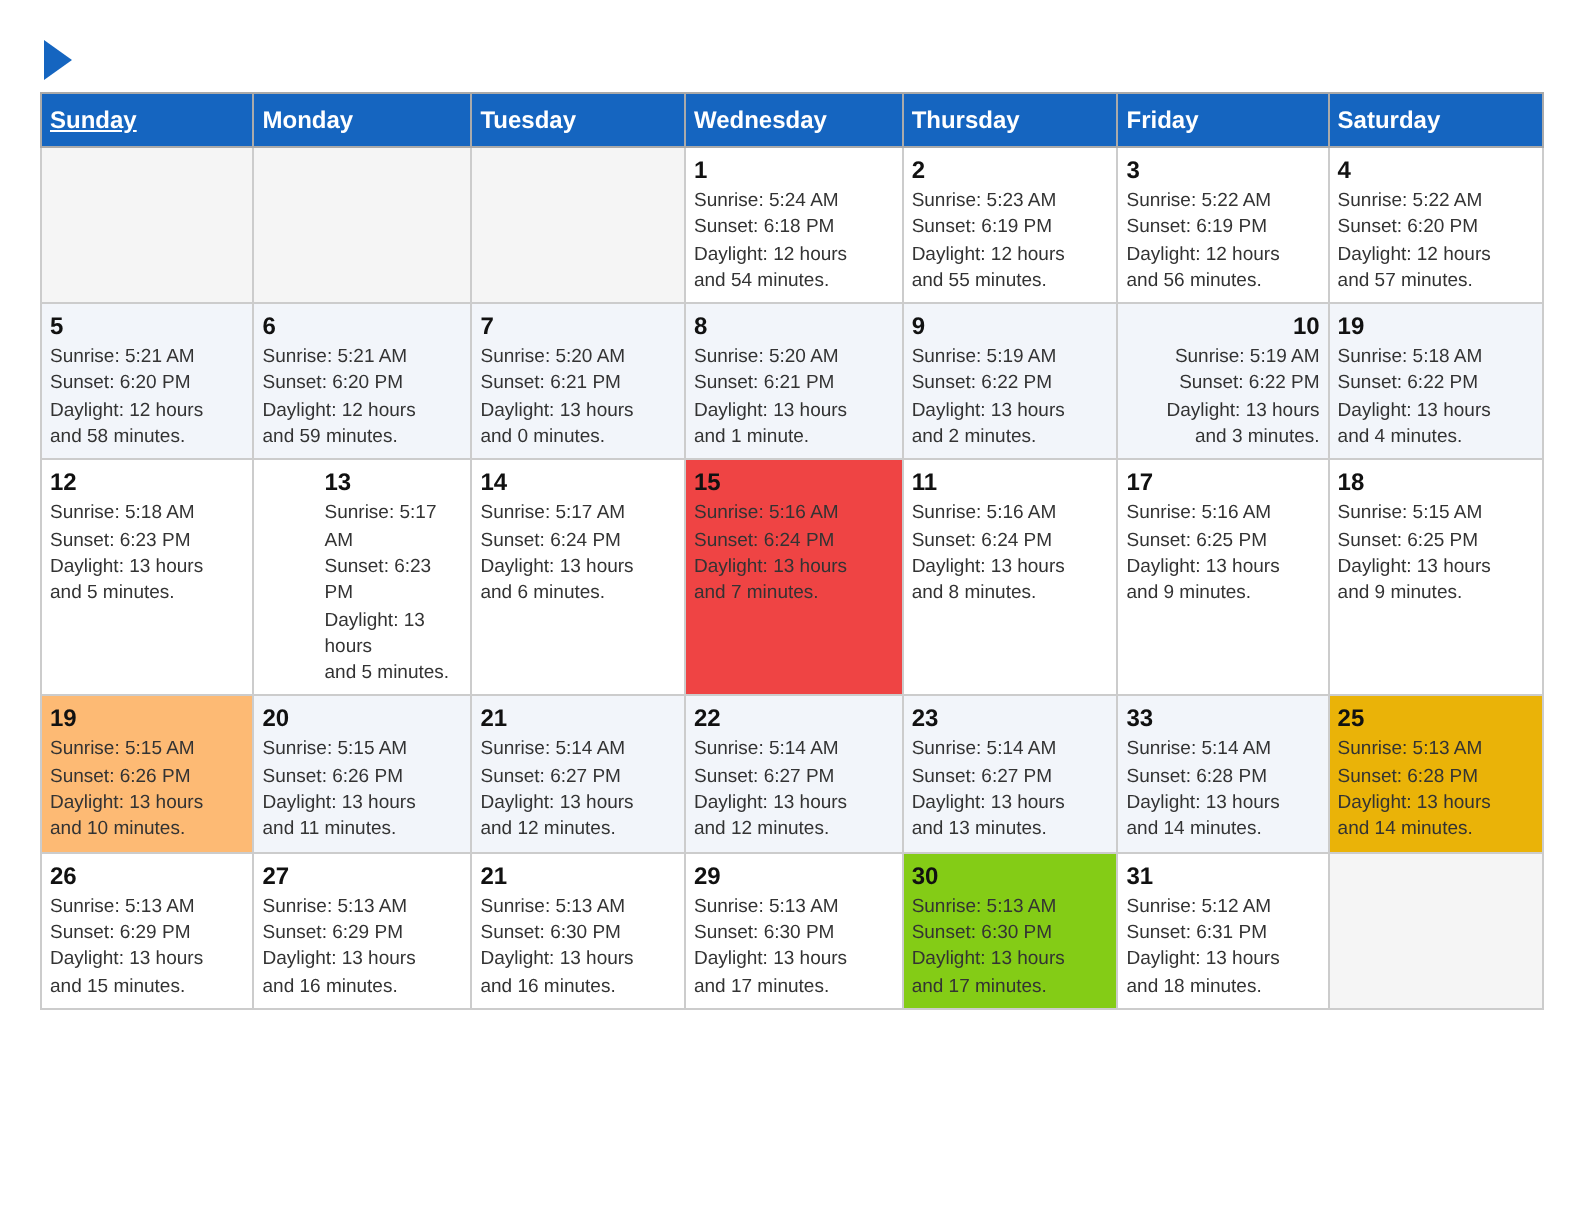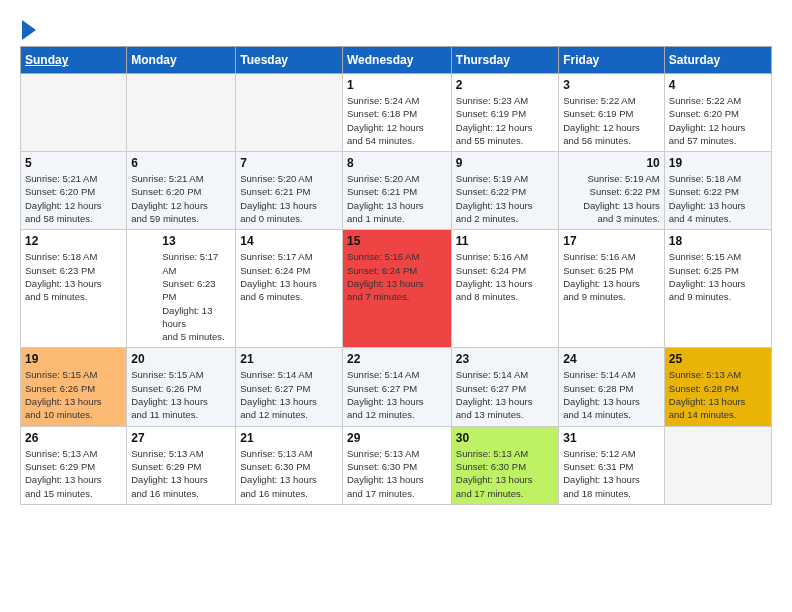--- a/index.html
+++ b/index.html
@@ -217,21 +217,21 @@
 and 12 minutes.</div>
           </td>
           <td style="background-color: rgb(242, 245, 250);">
             <span class="day-num">23</span>
             <div class="cell-info" style="white-space: pre-line;">Sunrise: 5:14 AM
 Sunset: 6:27 PM
 Daylight: 13 hours
 and 13 minutes.</div>
           </td>
           <td style="background-color: rgb(242, 245, 250);">
-            <span class="day-num">24</span>
+            <span class="day-num">33</span>
             <div class="cell-info" style="white-space: pre-line;">Sunrise: 5:14 AM
 Sunset: 6:28 PM
 Daylight: 13 hours
 and 14 minutes.</div>
           </td>
           <td style="background-color: #eab308;">
             <span class="day-num">25</span>
             <div class="cell-info" style="white-space: pre-line;">Sunrise: 5:13 AM
 Sunset: 6:28 PM
 Daylight: 13 hours
@@ -260,21 +260,21 @@
 Daylight: 13 hours
 and 16 minutes.</div>
           </td>
           <td style="background-color: rgb(255, 255, 255);">
             <span class="day-num">29</span>
             <div class="cell-info" style="white-space: pre-line;">Sunrise: 5:13 AM
 Sunset: 6:30 PM
 Daylight: 13 hours
 and 17 minutes.</div>
           </td>
-          <td style="background-color: #bef264;">
+          <td style="background-color: #84cc16;">
             <span class="day-num">30</span>
             <div class="cell-info" style="white-space: pre-line;">Sunrise: 5:13 AM
 Sunset: 6:30 PM
 Daylight: 13 hours
 and 17 minutes.</div>
           </td>
           <td style="background-color: rgb(255, 255, 255);">
             <span class="day-num">31</span>
             <div class="cell-info" style="white-space: pre-line;">Sunrise: 5:12 AM
 Sunset: 6:31 PM

